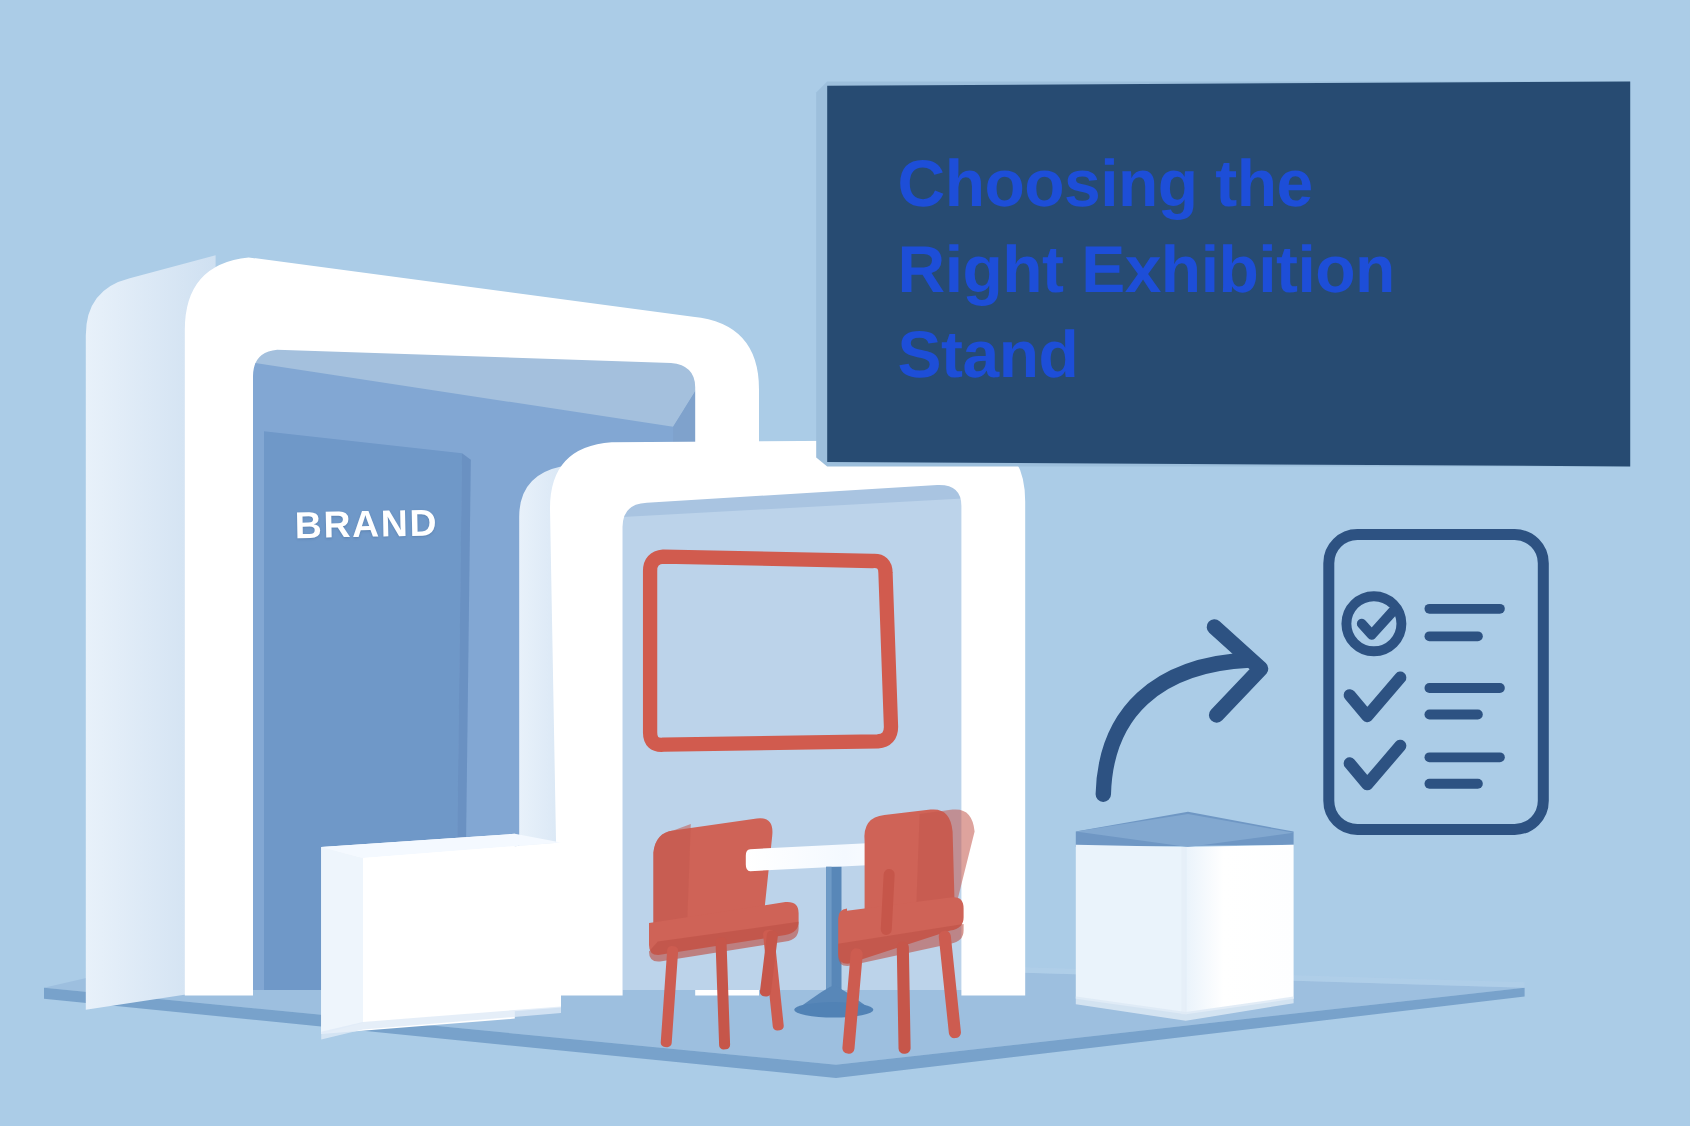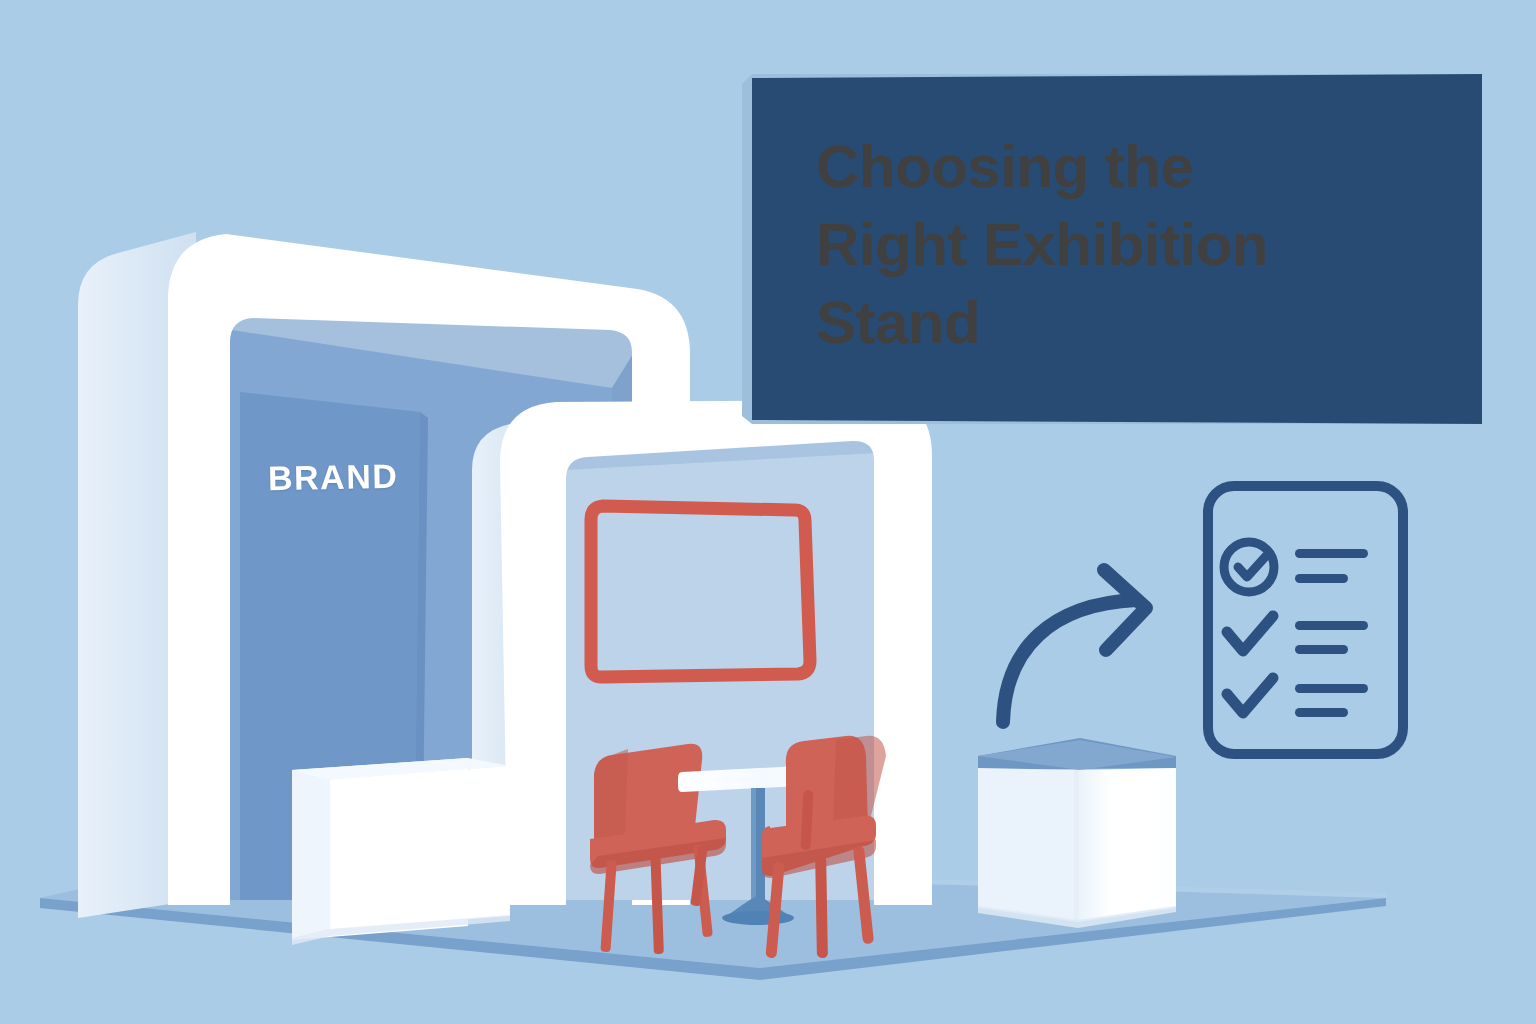--- a/index.html
+++ b/index.html
@@ -7,21 +7,21 @@
   body{
     width:1536px;height:1024px;overflow:hidden;
     font-family:"Liberation Sans","DejaVu Sans",sans-serif;
     background:#abcce7;
   }
   #stage{position:relative;width:1536px;height:1024px;background:#abcce7;}
   #scene{position:absolute;inset:0;width:1536px;height:1024px;}
   
   #title-block{
     position:absolute;left:816px;top:128px;width:600px;
-    color:#404040;
+    color:#1d4ed8;
     font-size:60px;line-height:1.30;
     font-weight:700;
     letter-spacing:-0.5px;
     white-space:pre-line;
     pointer-events:none;
   }
   #brand-label{
     position:absolute;left:268px;top:458px;
     color:#ffffff;font-size:34px;font-weight:700;letter-spacing:1.5px;
     transform:rotate(-1.1deg);

